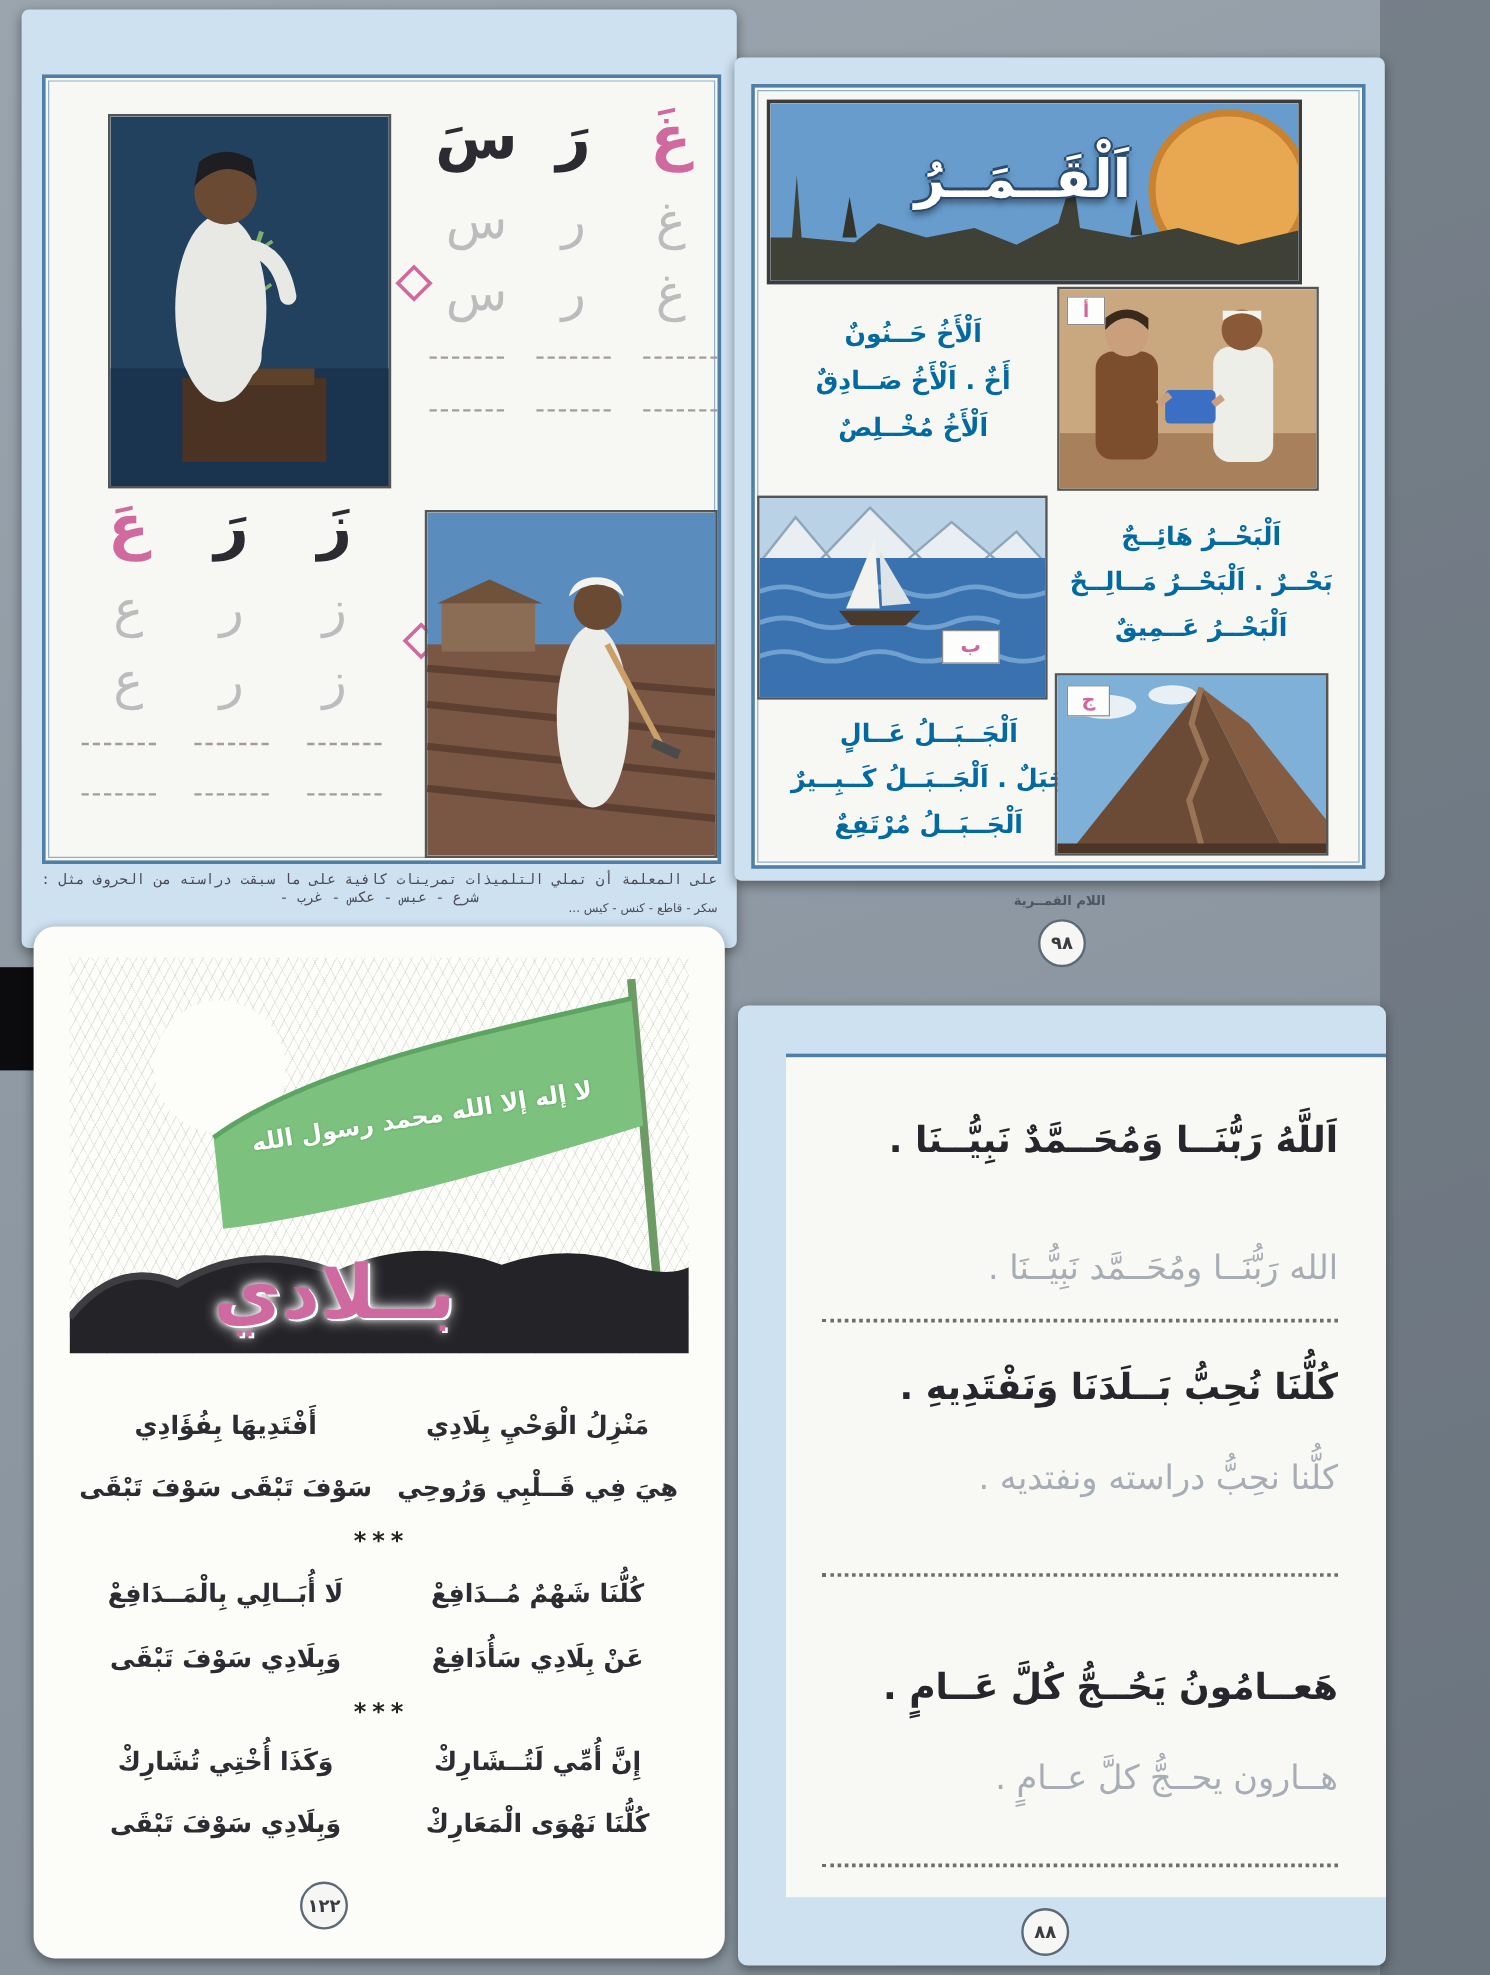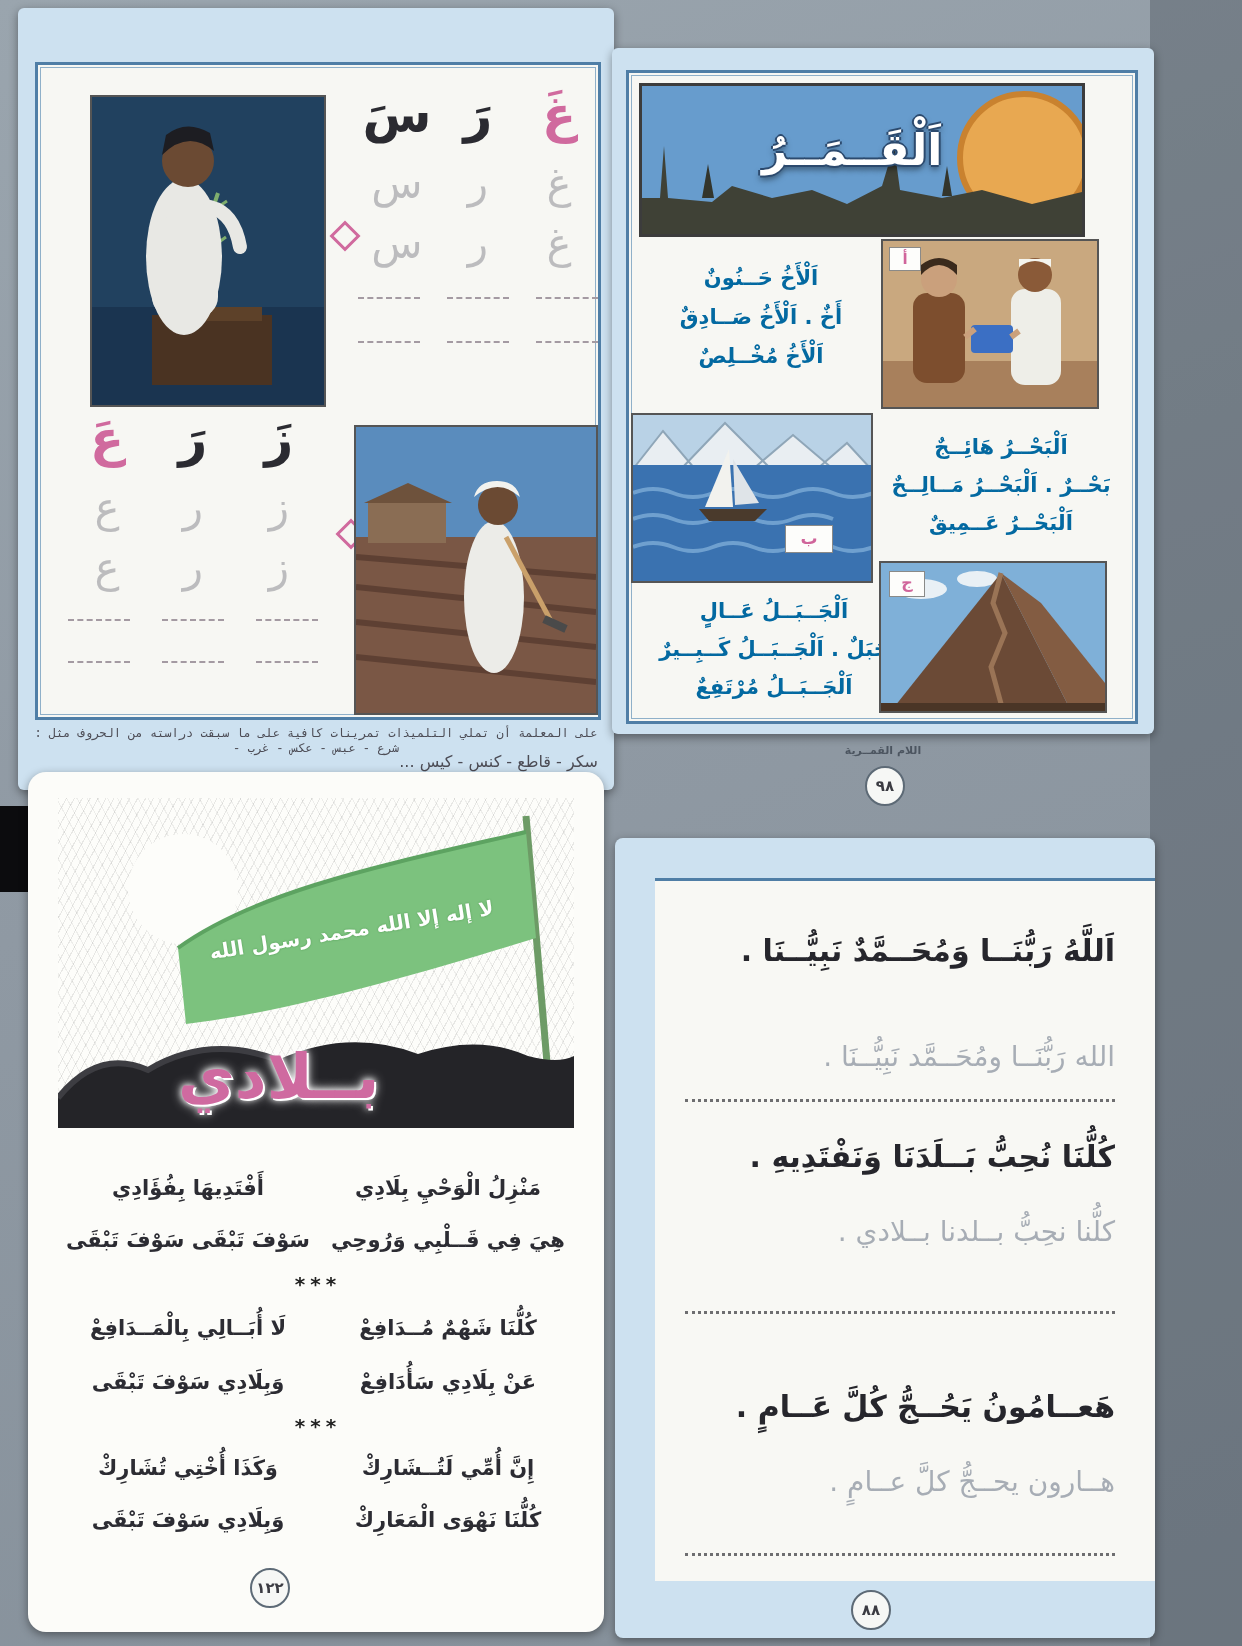--- a/index.html
+++ b/index.html
@@ -139,21 +139,21 @@
           <ellipse cx="138" cy="170" rx="30" ry="76" fill="#ecece8"></ellipse>
           <circle cx="142" cy="78" r="20" fill="#6b4a33"></circle>
           <path d="M118 70 q24 -20 46 0 q-4 -16 -23 -16 q-19 0 -23 16 z" fill="#f2f2ee"></path>
           <path d="M150 110 L196 196" stroke="#caa06a" stroke-width="5"></path>
           <path d="M188 192 l22 10" stroke="#4a4a4a" stroke-width="8"></path>
         </svg>
       </div>
     </div>
 
     <div class="arab caption" style="position:absolute;left:16px;top:718px;width:564px;font-size:12px;text-align:center;font-family:Liberation Mono, monospace;">على المعلمة أن تملي التلميذات تمرينات كافية على ما سبقت دراسته من الحروف مثل : شرع - عبس - عكس - غرب -</div>
-    <div class="arab caption" style="position:absolute;left:16px;top:744px;width:564px;font-size:16px;text-align:right;padding-right:8px;">سكر - قاطع - كنس - كيس ...</div>
+    <div class="arab caption" style="position:absolute;left:16px;top:744px;width:564px;font-size:10px;text-align:right;padding-right:8px;">سكر - قاطع - كنس - كيس ...</div>
   </div>
 
   <div class="page bluepage" style="left:612px;top:48px;width:542px;height:686px;border-radius:6px;">
     <div class="whitepanel" style="left:14px;top:22px;width:506px;height:648px;">
 
       <div style="position:absolute;left:10px;top:10px;width:440px;height:148px;border:3px solid #3c3c3c;">
         <svg width="440" height="148" viewBox="0 0 440 148">
           <rect width="440" height="148" fill="#679ccd"></rect>
           <circle cx="382" cy="72" r="64" fill="#e8a851"></circle>
           <circle cx="382" cy="72" r="64" fill="none" stroke="#c9822f" stroke-width="6"></circle>
@@ -276,21 +276,21 @@
 
   <div class="page bluepage" style="left:615px;top:838px;width:540px;height:800px;border-radius:8px;">
 
     <div style="position:absolute;left:40px;top:40px;width:500px;height:700px;background:#f8f8f4;border-top:3px solid #4f7ea6;">
 
       <div class="practice-line practice-solid arab" style="top:52px;">اَللَّهُ رَبُّنَــا وَمُحَــمَّدٌ نَبِيُّــنَا .</div>
       <div class="practice-line practice-trace arab" style="top:128px;margin-top:31px;">الله رَبُّنَــا ومُحَــمَّد نَبِيُّــنَا .</div>
       <div class="dotsep" style="left:30px;top:218px;width:430px;"></div>
 
       <div class="practice-line practice-solid arab" style="top:258px;">كُلُّنَا نُحِبُّ بَــلَدَنَا وَنَفْتَدِيهِ .</div>
-      <div class="practice-line practice-trace arab" style="top:334px;">كلُّنا نحِبُّ بــلدنا بــلادي .</div>
+      <div class="practice-line practice-trace arab" style="top:334px;">كلُّنا نحِبُّ دراسته ونفتديه .</div>
       <div class="dotsep" style="left:30px;top:430px;width:430px;"></div>
 
       <div class="practice-line practice-solid arab" style="top:508px;">هَعــامُونُ يَحُــجُّ كُلَّ عَــامٍ .</div>
       <div class="practice-line practice-trace arab" style="top:584px;">هــارون يحــجُّ كلَّ عــامٍ .</div>
       <div class="dotsep" style="left:30px;top:672px;width:430px;"></div>
     </div>
 
     <div class="pagenum" style="left:236px;top:752px;">٨٨</div>
   </div>
 

